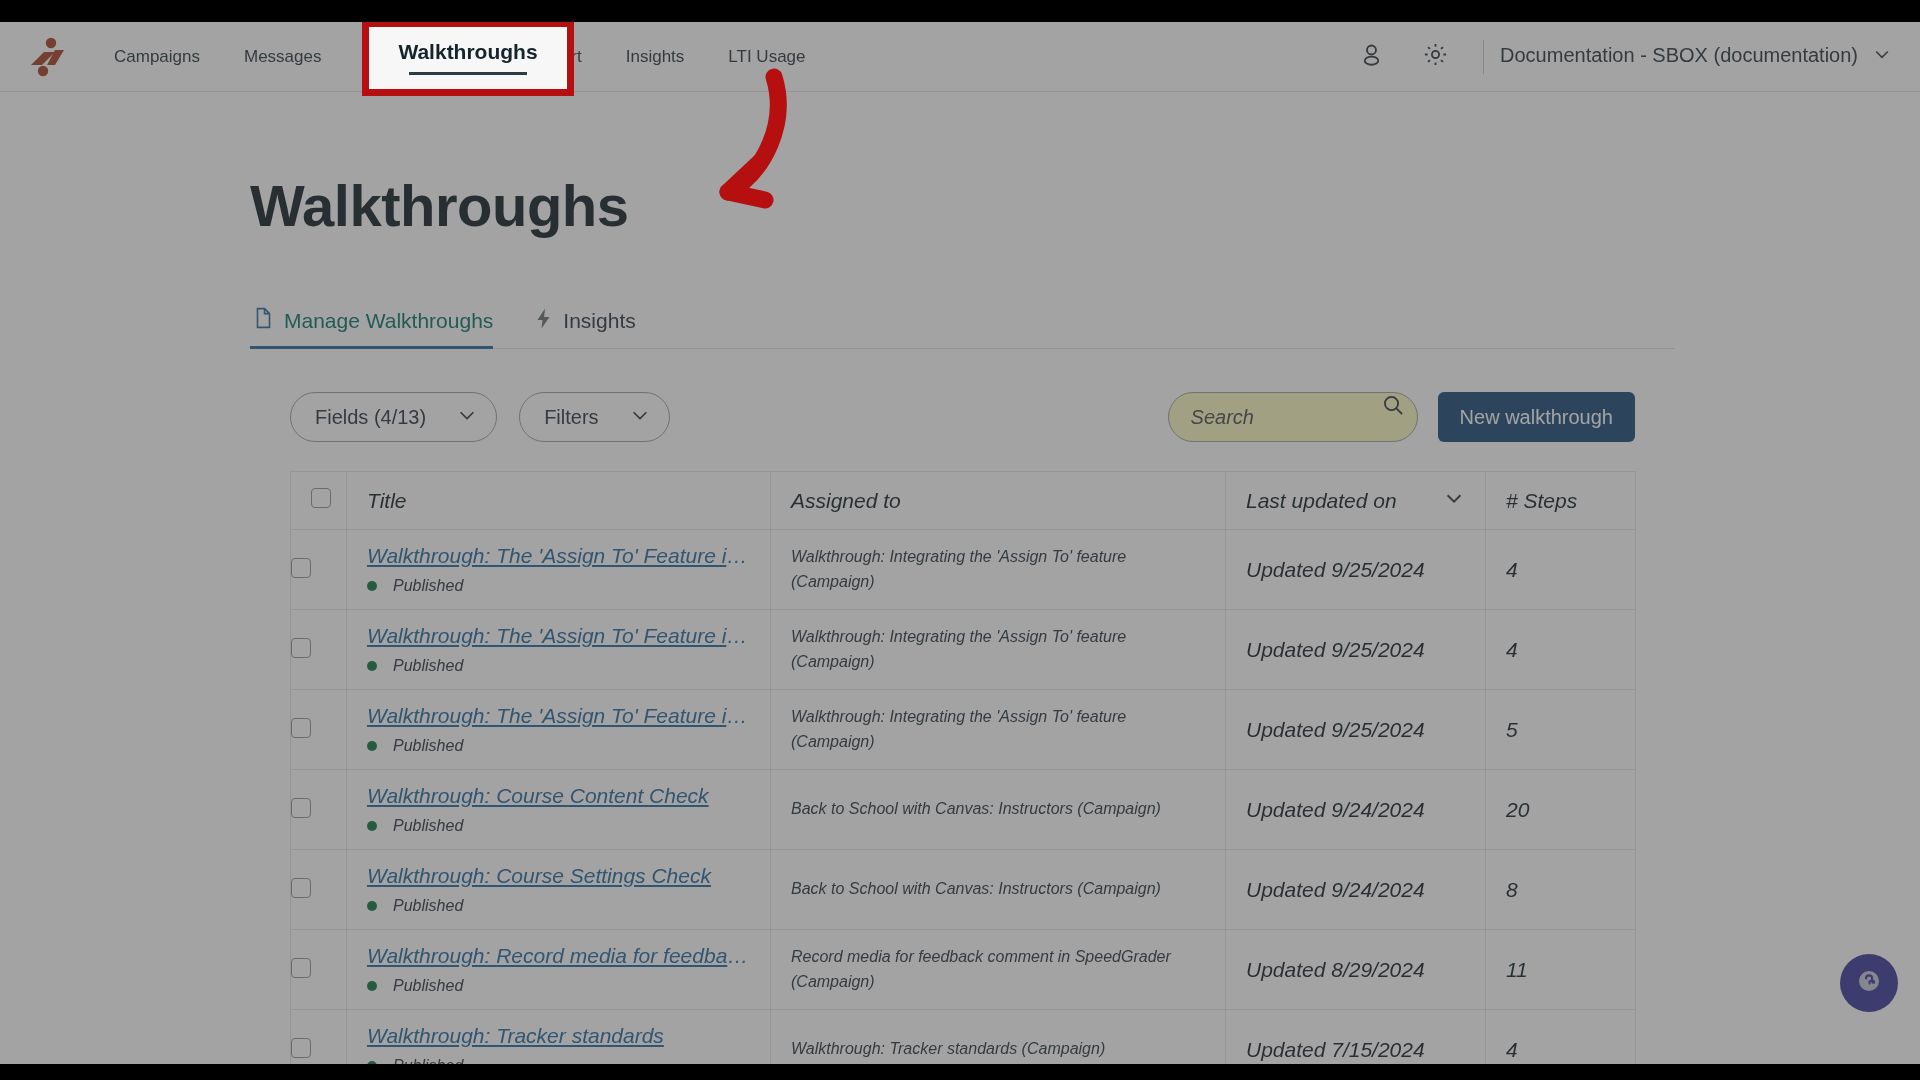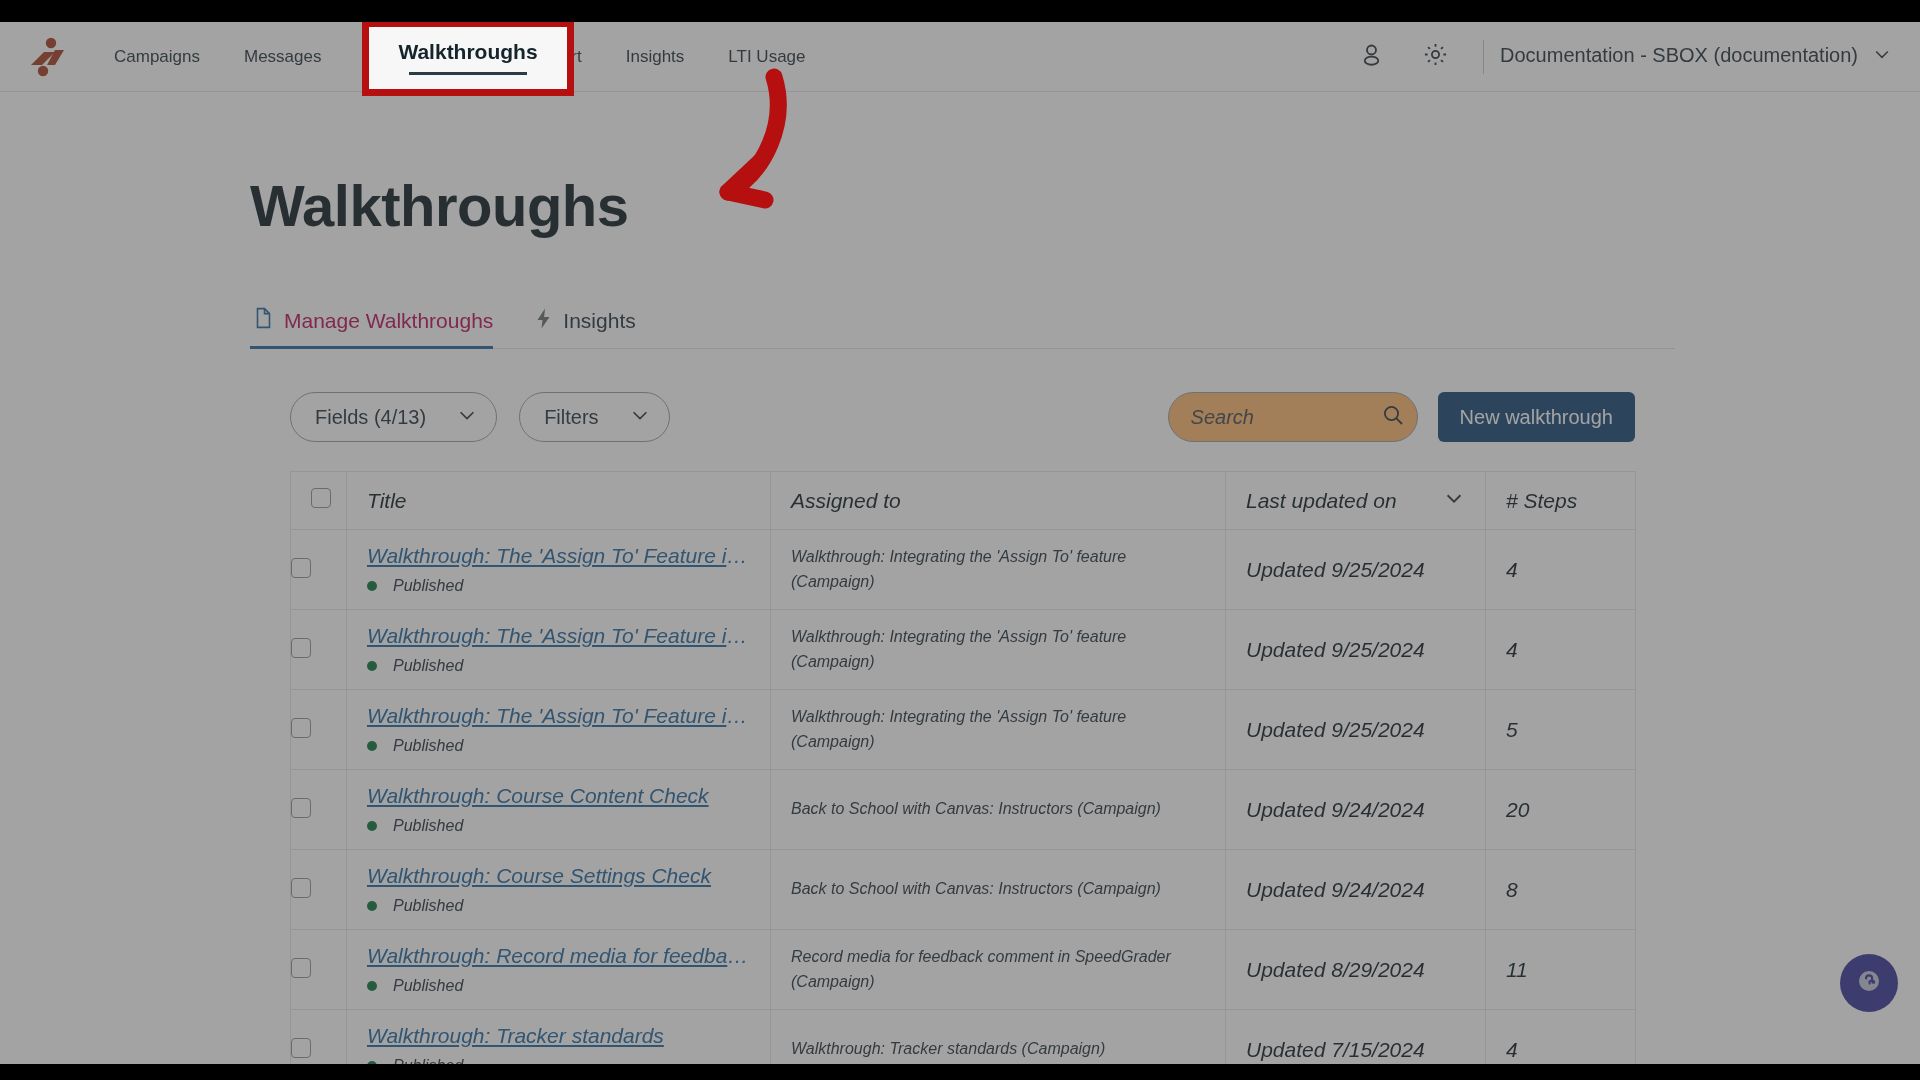--- a/index.html
+++ b/index.html
@@ -114,21 +114,21 @@
   }
   .tab {
     display: flex; align-items: center; gap: 11px;
     font-size: 21px;
     color: #2d3b45;
     padding: 0 12px 14px 4px;
     margin-right: 26px;
     cursor: pointer;
     position: relative;
   }
-  .tab.active { color: #be185d; align-items: center; }
+  .tab.active { color: #0f766e; align-items: center; }
   .tab.active::after {
     content: "";
     position: absolute; left: 0; right: 12px; bottom: -1px;
     height: 3px; background: #2b6ca3;
   }
 
   
   .card {
     margin-top: 40px;
     width: 1425px;
@@ -153,23 +153,23 @@
     white-space: nowrap;
   }
   .search-wrap {
     margin-left: auto;
     display: flex; align-items: center;
   }
   .search {
     width: 250px; height: 50px;
     border: 1px solid #9aa3a9;
     border-radius: 26px;
-    display: flex; align-items: center;
+    display: flex; 
     padding: 0 16px 0 22px;
-    background: #fdba74;
+    background: #fef9c3;
   }
   .search input {
     border: none; outline: none;
     font-size: 20px;
     font-family: "Liberation Sans", sans-serif;
     font-style: italic;
     color: #2d3b45;
     width: 190px;
     background: transparent;
   }

